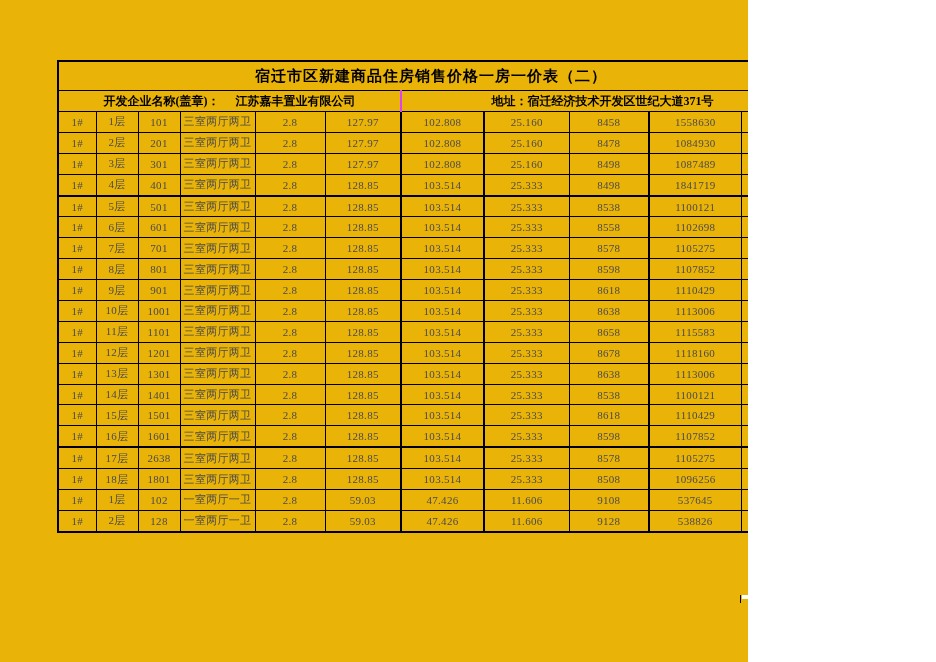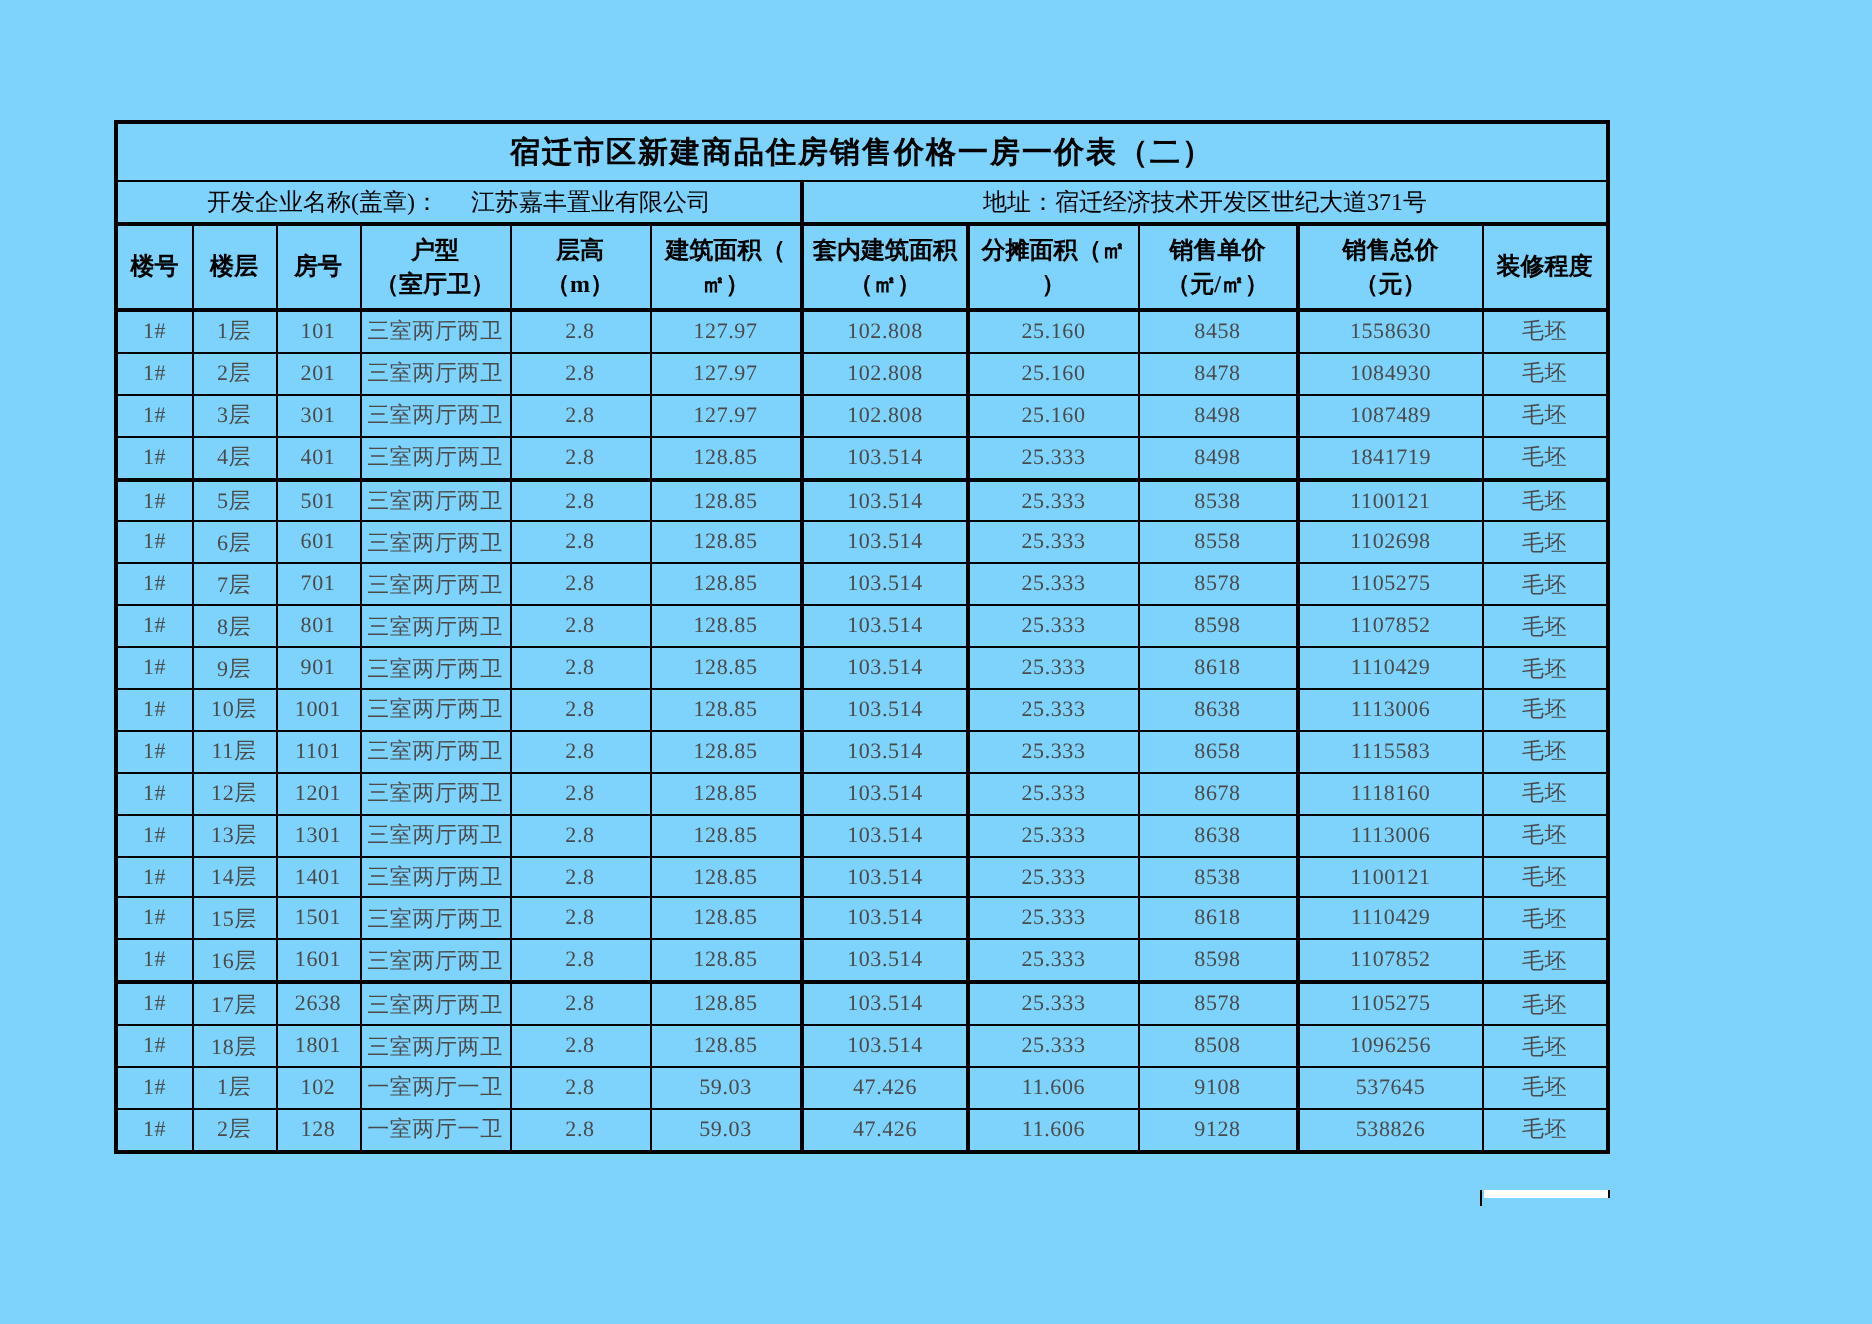--- a/index.html
+++ b/index.html
@@ -1,19 +1,19 @@
 <!DOCTYPE html>
 <html><head>
 <meta charset="utf-8">
 <style>
   html,body{margin:0;padding:0;}
   .page{
     position:relative;
-    width:936px;height:662px;
-    background:#7dd3fc;
+    width:748px;height:662px;
+    background:#eab308;
     overflow:hidden;
     font-family:"Liberation Serif","DejaVu Serif",serif;
   }
   .doc{
     position:absolute;left:57px;top:60px;
   }
   table.price-table{
     border-collapse:collapse;
     table-layout:fixed;
     width:746px;
@@ -30,25 +30,25 @@
     height:28px;
     font-size:15px;
     font-weight:bold;
     color:#000;
     letter-spacing:1px;
     border-bottom:1px solid #000;
   }
   .info-row td{
     height:20px;
     font-size:12px;
-    font-weight:normal;
+    font-weight:bold;
     color:#000;
   }
   .info-row td.right-cell{
-    border-left:2px solid #000000;
+    border-left:2px solid #d946ef;
   }
   .info-gap{margin-left:16px;}
   .underlined{
     border-bottom:1px solid #000;
     padding:0 10px 0 12px;
   }
   .unit-after{margin-left:2px;}
   .header-row th{
     height:41px;
     font-size:12px;
@@ -101,40 +101,20 @@
           <td colspan="11">宿迁市区新建商品住房销售价格一房一价表（二）</td>
         </tr>
         <tr class="info-row">
           <td colspan="6">
             <span>开发企业名称(盖章)：</span><span class="info-gap">江苏嘉丰置业有限公司</span>
           </td>
           <td colspan="5" class="right-cell">
             <span>地址：</span><span>宿迁经济技术开发区世纪大道371号</span>
           </td>
         </tr>
-        <tr class="header-row">
-          <th>楼号</th>
-          <th>楼层</th>
-          <th>房号</th>
-          <th>户型
-（室厅卫）</th>
-          <th>层高
-（m）</th>
-          <th>建筑面积（
-㎡）</th>
-          <th>套内建筑面积
-（㎡）</th>
-          <th>分摊面积（㎡
-）</th>
-          <th>销售单价
-（元/㎡）</th>
-          <th>销售总价
-（元）</th>
-          <th>装修程度</th>
-        </tr>
 
       <tr class="data">
             <td>1#</td>
             <td>1层</td>
             <td>101</td>
             <td>三室两厅两卫</td>
             <td>2.8</td>
             <td>127.97</td>
             <td>102.808</td>
             <td>25.160</td>

